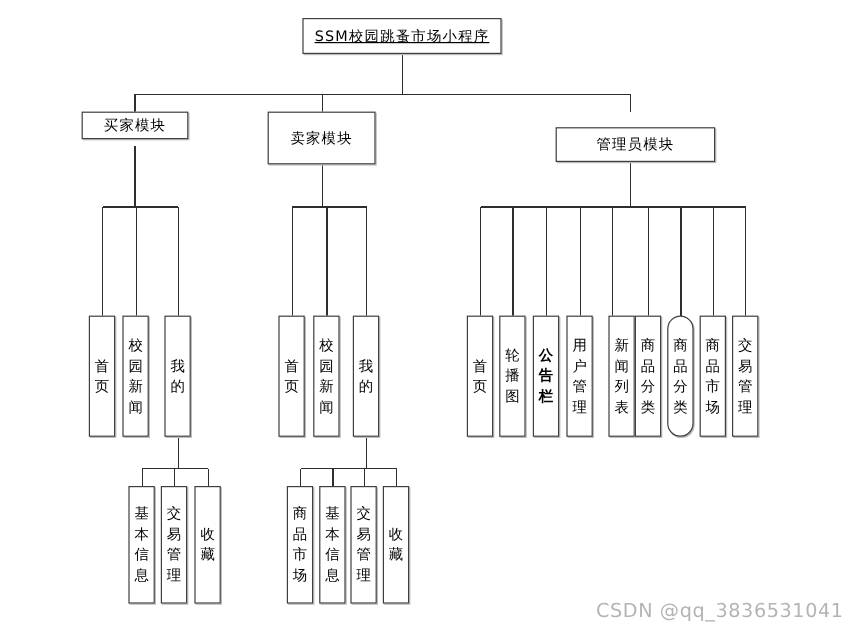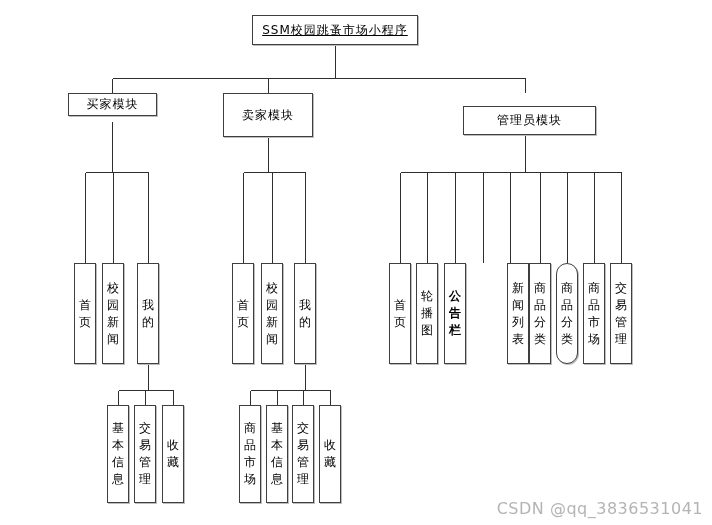--- a/index.html
+++ b/index.html
@@ -87,20 +87,23 @@
 
   <div class="box v" style="left:389px; top:263px; width:22px; height:101px;">
       <span>首页</span>
     </div>
   <div class="box v" style="left:416px; top:263px; width:22px; height:101px;">
       <span>轮播图</span>
     </div>
   <div class="box v" style="left:444px; top:263px; width:22px; height:101px;font-weight:bold;">
       <span>公告栏</span>
     </div>
+  <div class="box v" style="left:472px; top:263px; width:22px; height:101px;">
+      <span>用户管理</span>
+    </div>
   <div class="box v" style="left:507px; top:263px; width:22px; height:101px;">
       <span>新闻列表</span>
     </div>
   <div class="box v" style="left:529px; top:263px; width:22px; height:101px;">
       <span>商品分类</span>
     </div>
   <div class="box v" style="left:556px; top:263px; width:22px; height:101px;border-radius:11px;">
       <span>商品分类</span>
     </div>
   <div class="box v" style="left:583px; top:263px; width:22px; height:101px;">

